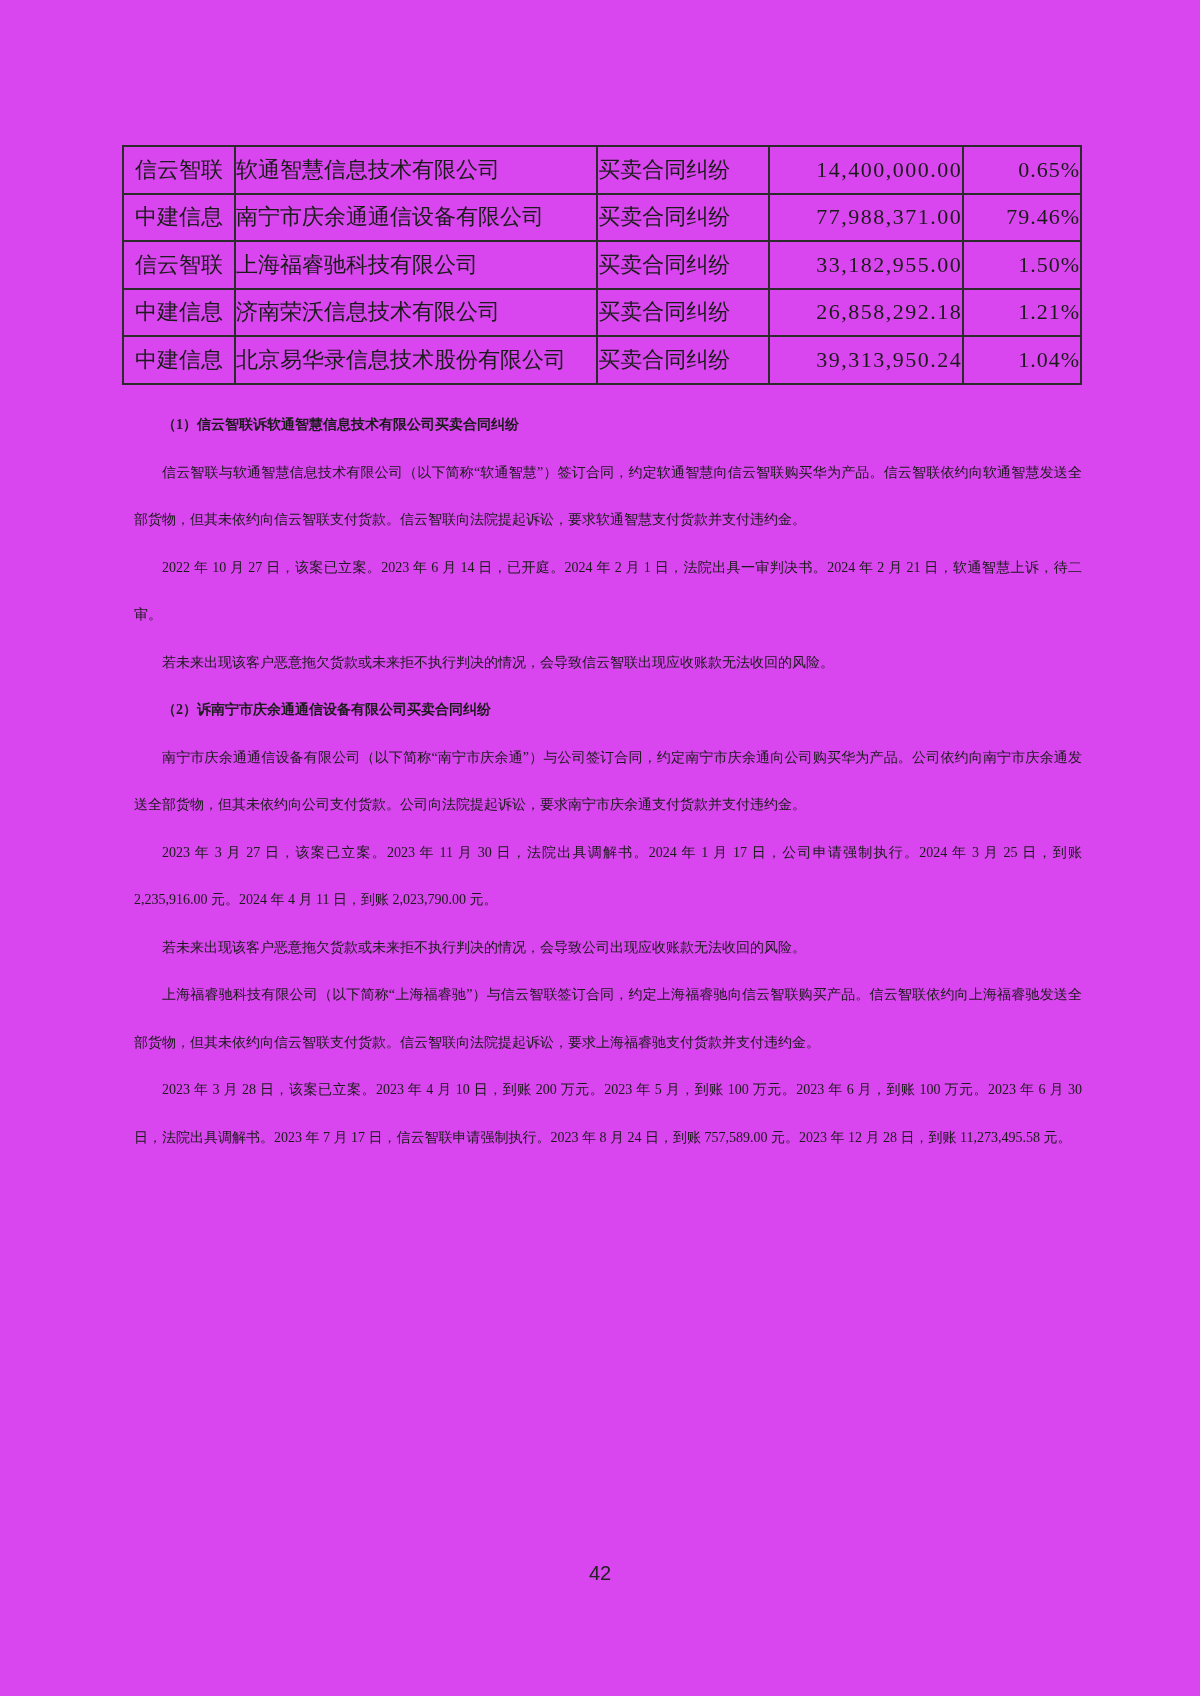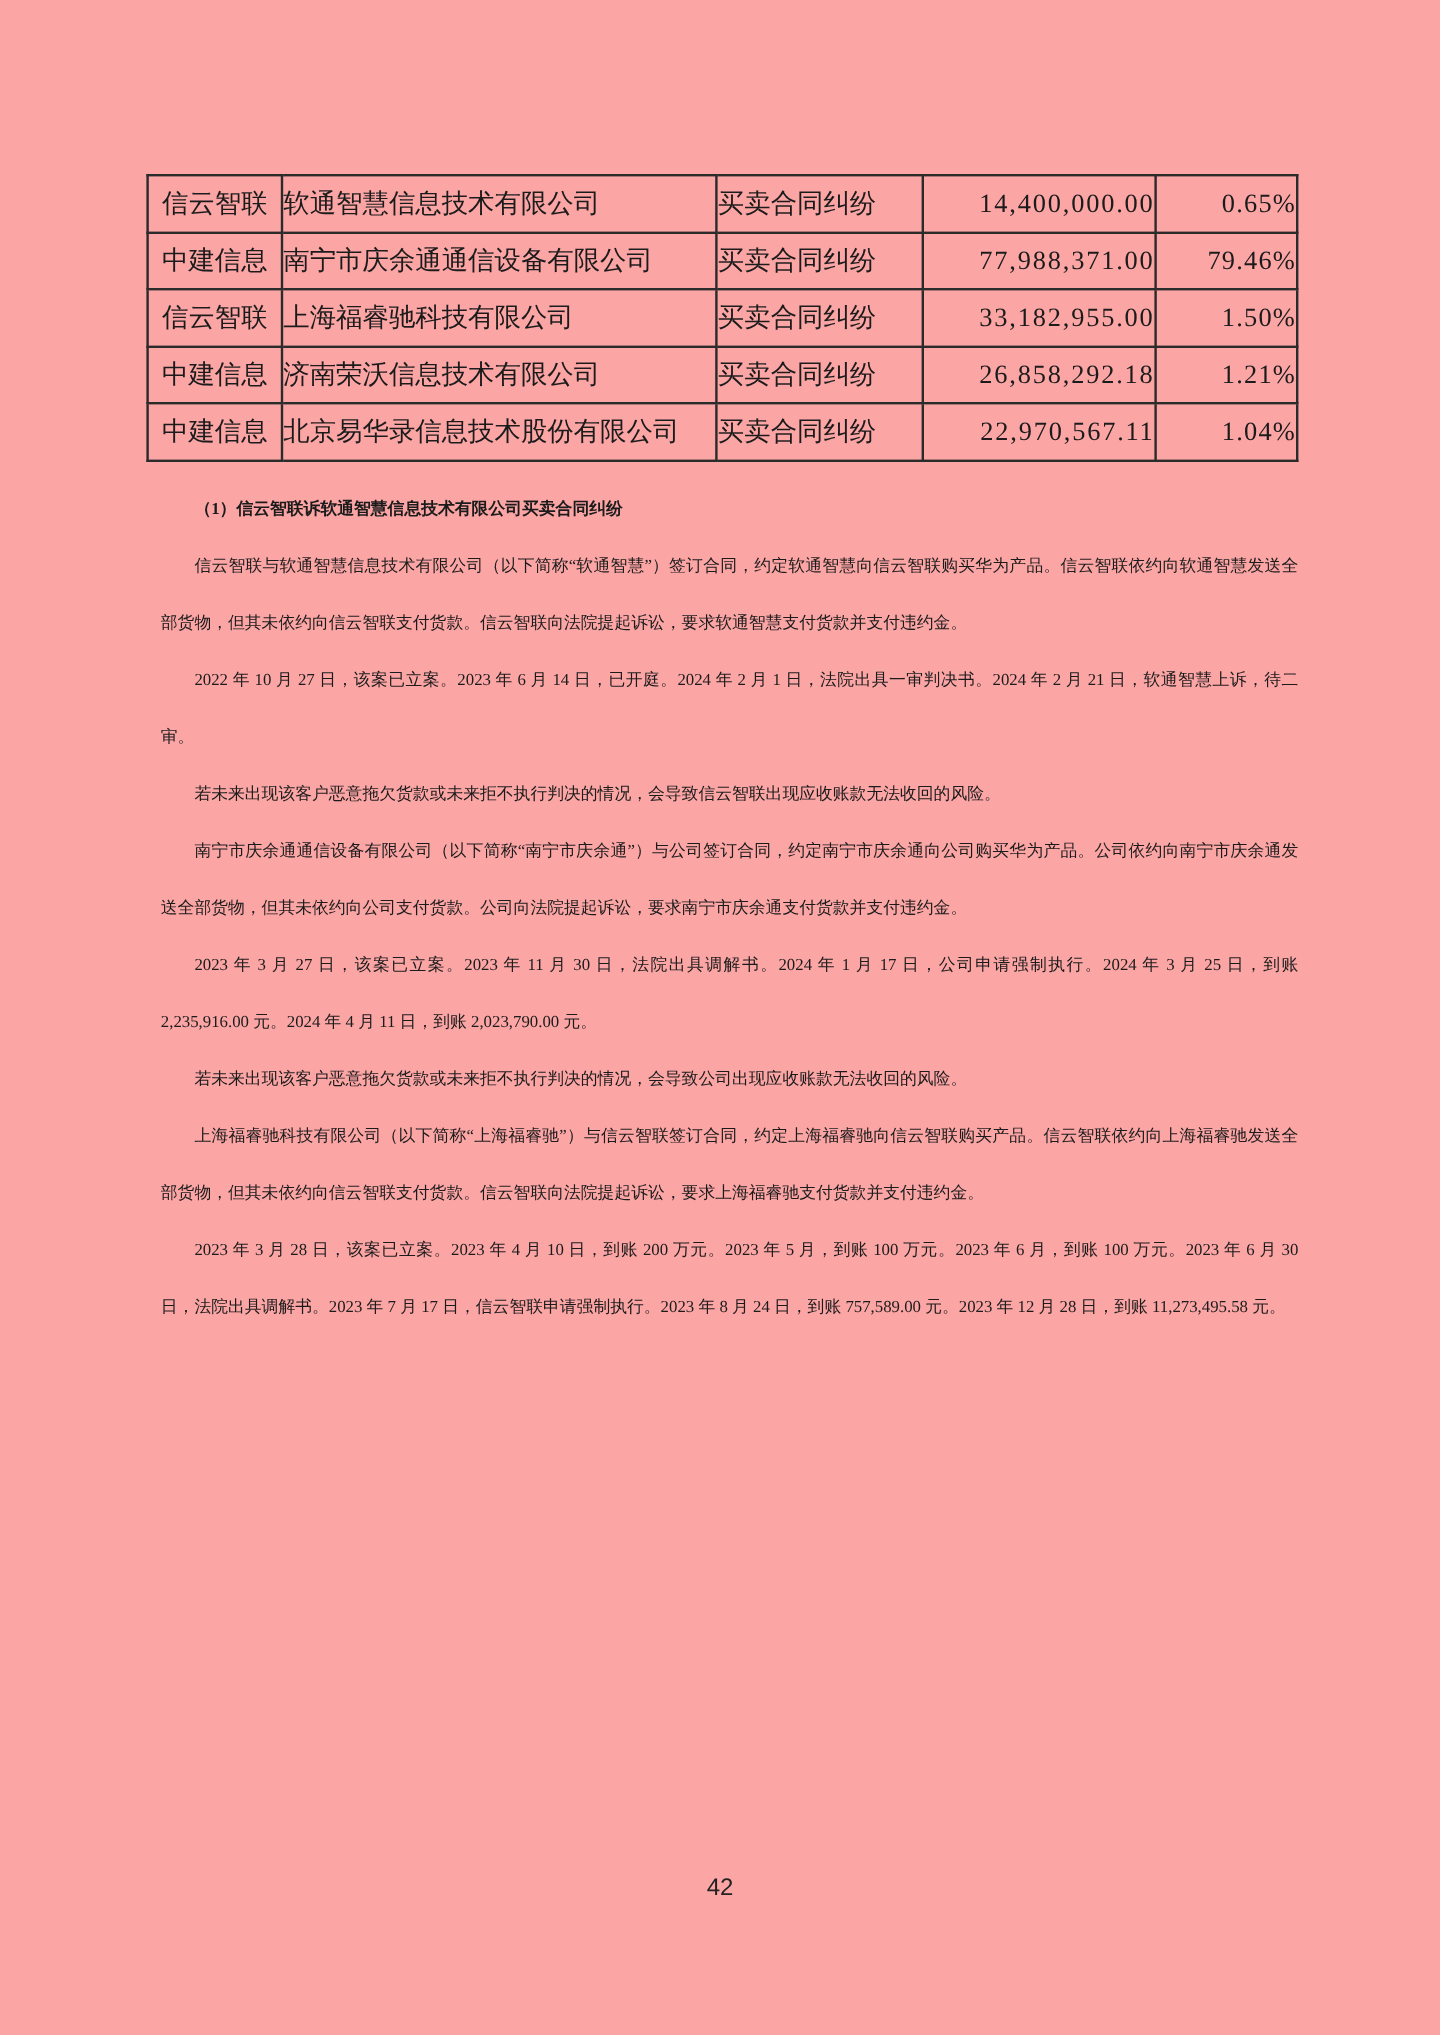--- a/index.html
+++ b/index.html
@@ -4,21 +4,21 @@
 <style>
   html, body {
     margin: 0;
     padding: 0;
     background: #ffffff;
   }
   .page {
     position: relative;
     width: 1200px;
     height: 1696px;
-    background: #fca5a5;
+    background: #d946ef;
     box-sizing: border-box;
     padding: 145px 118px 0 122px;
     font-family: "Liberation Serif", "DejaVu Serif", serif;
     color: #1b1b1b;
     overflow: hidden;
   }
   table.lit-table {
     width: 100%;
     border-collapse: collapse;
     table-layout: fixed;
@@ -102,36 +102,37 @@
         <td class="c-plaintiff">中建信息</td>
         <td class="c-defendant">济南荣沃信息技术有限公司</td>
         <td class="c-type">买卖合同纠纷</td>
         <td class="c-amount">26,858,292.18</td>
         <td class="c-ratio">1.21%</td>
       </tr>
       <tr>
         <td class="c-plaintiff">中建信息</td>
         <td class="c-defendant">北京易华录信息技术股份有限公司</td>
         <td class="c-type">买卖合同纠纷</td>
-        <td class="c-amount">22,970,567.11</td>
+        <td class="c-amount">39,313,950.24</td>
         <td class="c-ratio">1.04%</td>
       </tr>
     </tbody>
   </table>
 
   <div class="content">
 
     <div>
       <p class="sec-heading">（1）信云智联诉软通智慧信息技术有限公司买卖合同纠纷</p>
       <p>信云智联与软通智慧信息技术有限公司（以下简称“软通智慧”）签订合同，约定软通智慧向信云智联购买华为产品。信云智联依约向软通智慧发送全部货物，但其未依约向信云智联支付货款。信云智联向法院提起诉讼，要求软通智慧支付货款并支付违约金。</p>
       <p>2022 年 10 月 27 日，该案已立案。2023 年 6 月 14 日，已开庭。2024 年 2 月 1 日，法院出具一审判决书。2024 年 2 月 21 日，软通智慧上诉，待二审。</p>
       <p>若未来出现该客户恶意拖欠货款或未来拒不执行判决的情况，会导致信云智联出现应收账款无法收回的风险。</p>
     </div>
 
     <div>
+      <p class="sec-heading">（2）诉南宁市庆余通通信设备有限公司买卖合同纠纷</p>
       <p>南宁市庆余通通信设备有限公司（以下简称“南宁市庆余通”）与公司签订合同，约定南宁市庆余通向公司购买华为产品。公司依约向南宁市庆余通发送全部货物，但其未依约向公司支付货款。公司向法院提起诉讼，要求南宁市庆余通支付货款并支付违约金。</p>
       <p>2023 年 3 月 27 日，该案已立案。2023 年 11 月 30 日，法院出具调解书。2024 年 1 月 17 日，公司申请强制执行。2024 年 3 月 25 日，到账 2,235,916.00 元。2024 年 4 月 11 日，到账 2,023,790.00 元。</p>
       <p>若未来出现该客户恶意拖欠货款或未来拒不执行判决的情况，会导致公司出现应收账款无法收回的风险。</p>
     </div>
 
     <div>
       <p>上海福睿驰科技有限公司（以下简称“上海福睿驰”）与信云智联签订合同，约定上海福睿驰向信云智联购买产品。信云智联依约向上海福睿驰发送全部货物，但其未依约向信云智联支付货款。信云智联向法院提起诉讼，要求上海福睿驰支付货款并支付违约金。</p>
       <p>2023 年 3 月 28 日，该案已立案。2023 年 4 月 10 日，到账 200 万元。2023 年 5 月，到账 100 万元。2023 年 6 月，到账 100 万元。2023 年 6 月 30 日，法院出具调解书。2023 年 7 月 17 日，信云智联申请强制执行。2023 年 8 月 24 日，到账 757,589.00 元。2023 年 12 月 28 日，到账 11,273,495.58 元。</p>
     </div>
 

